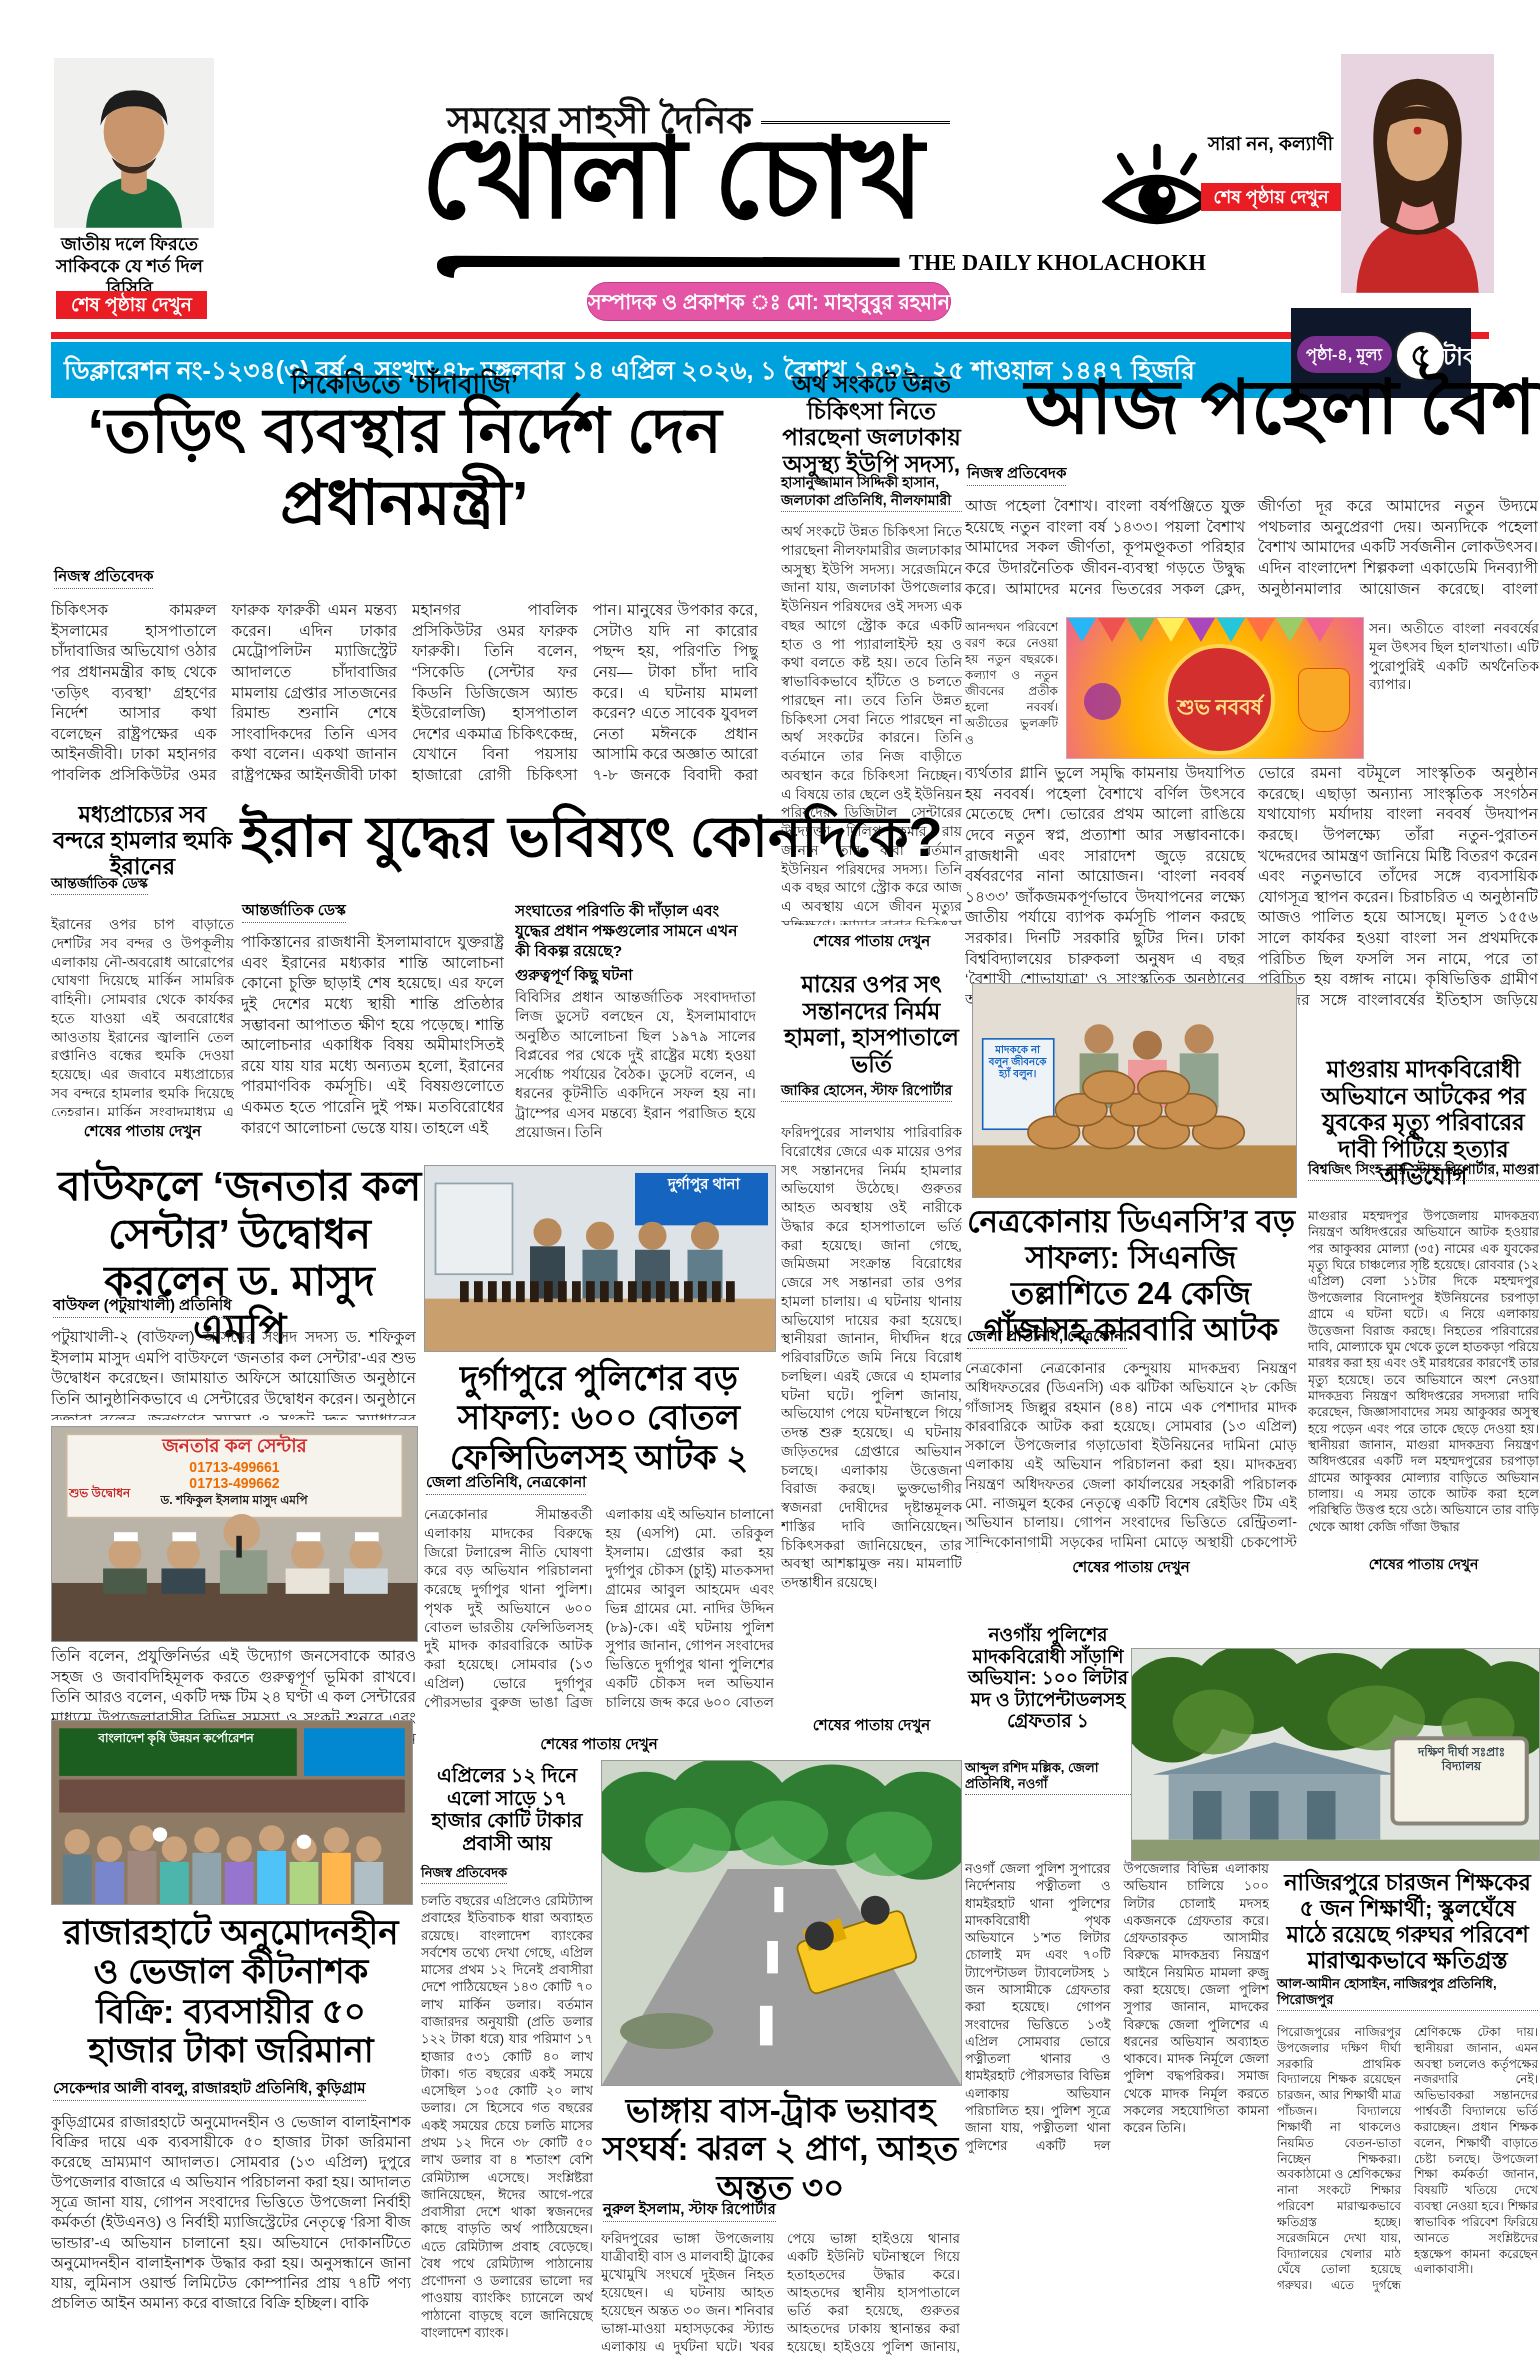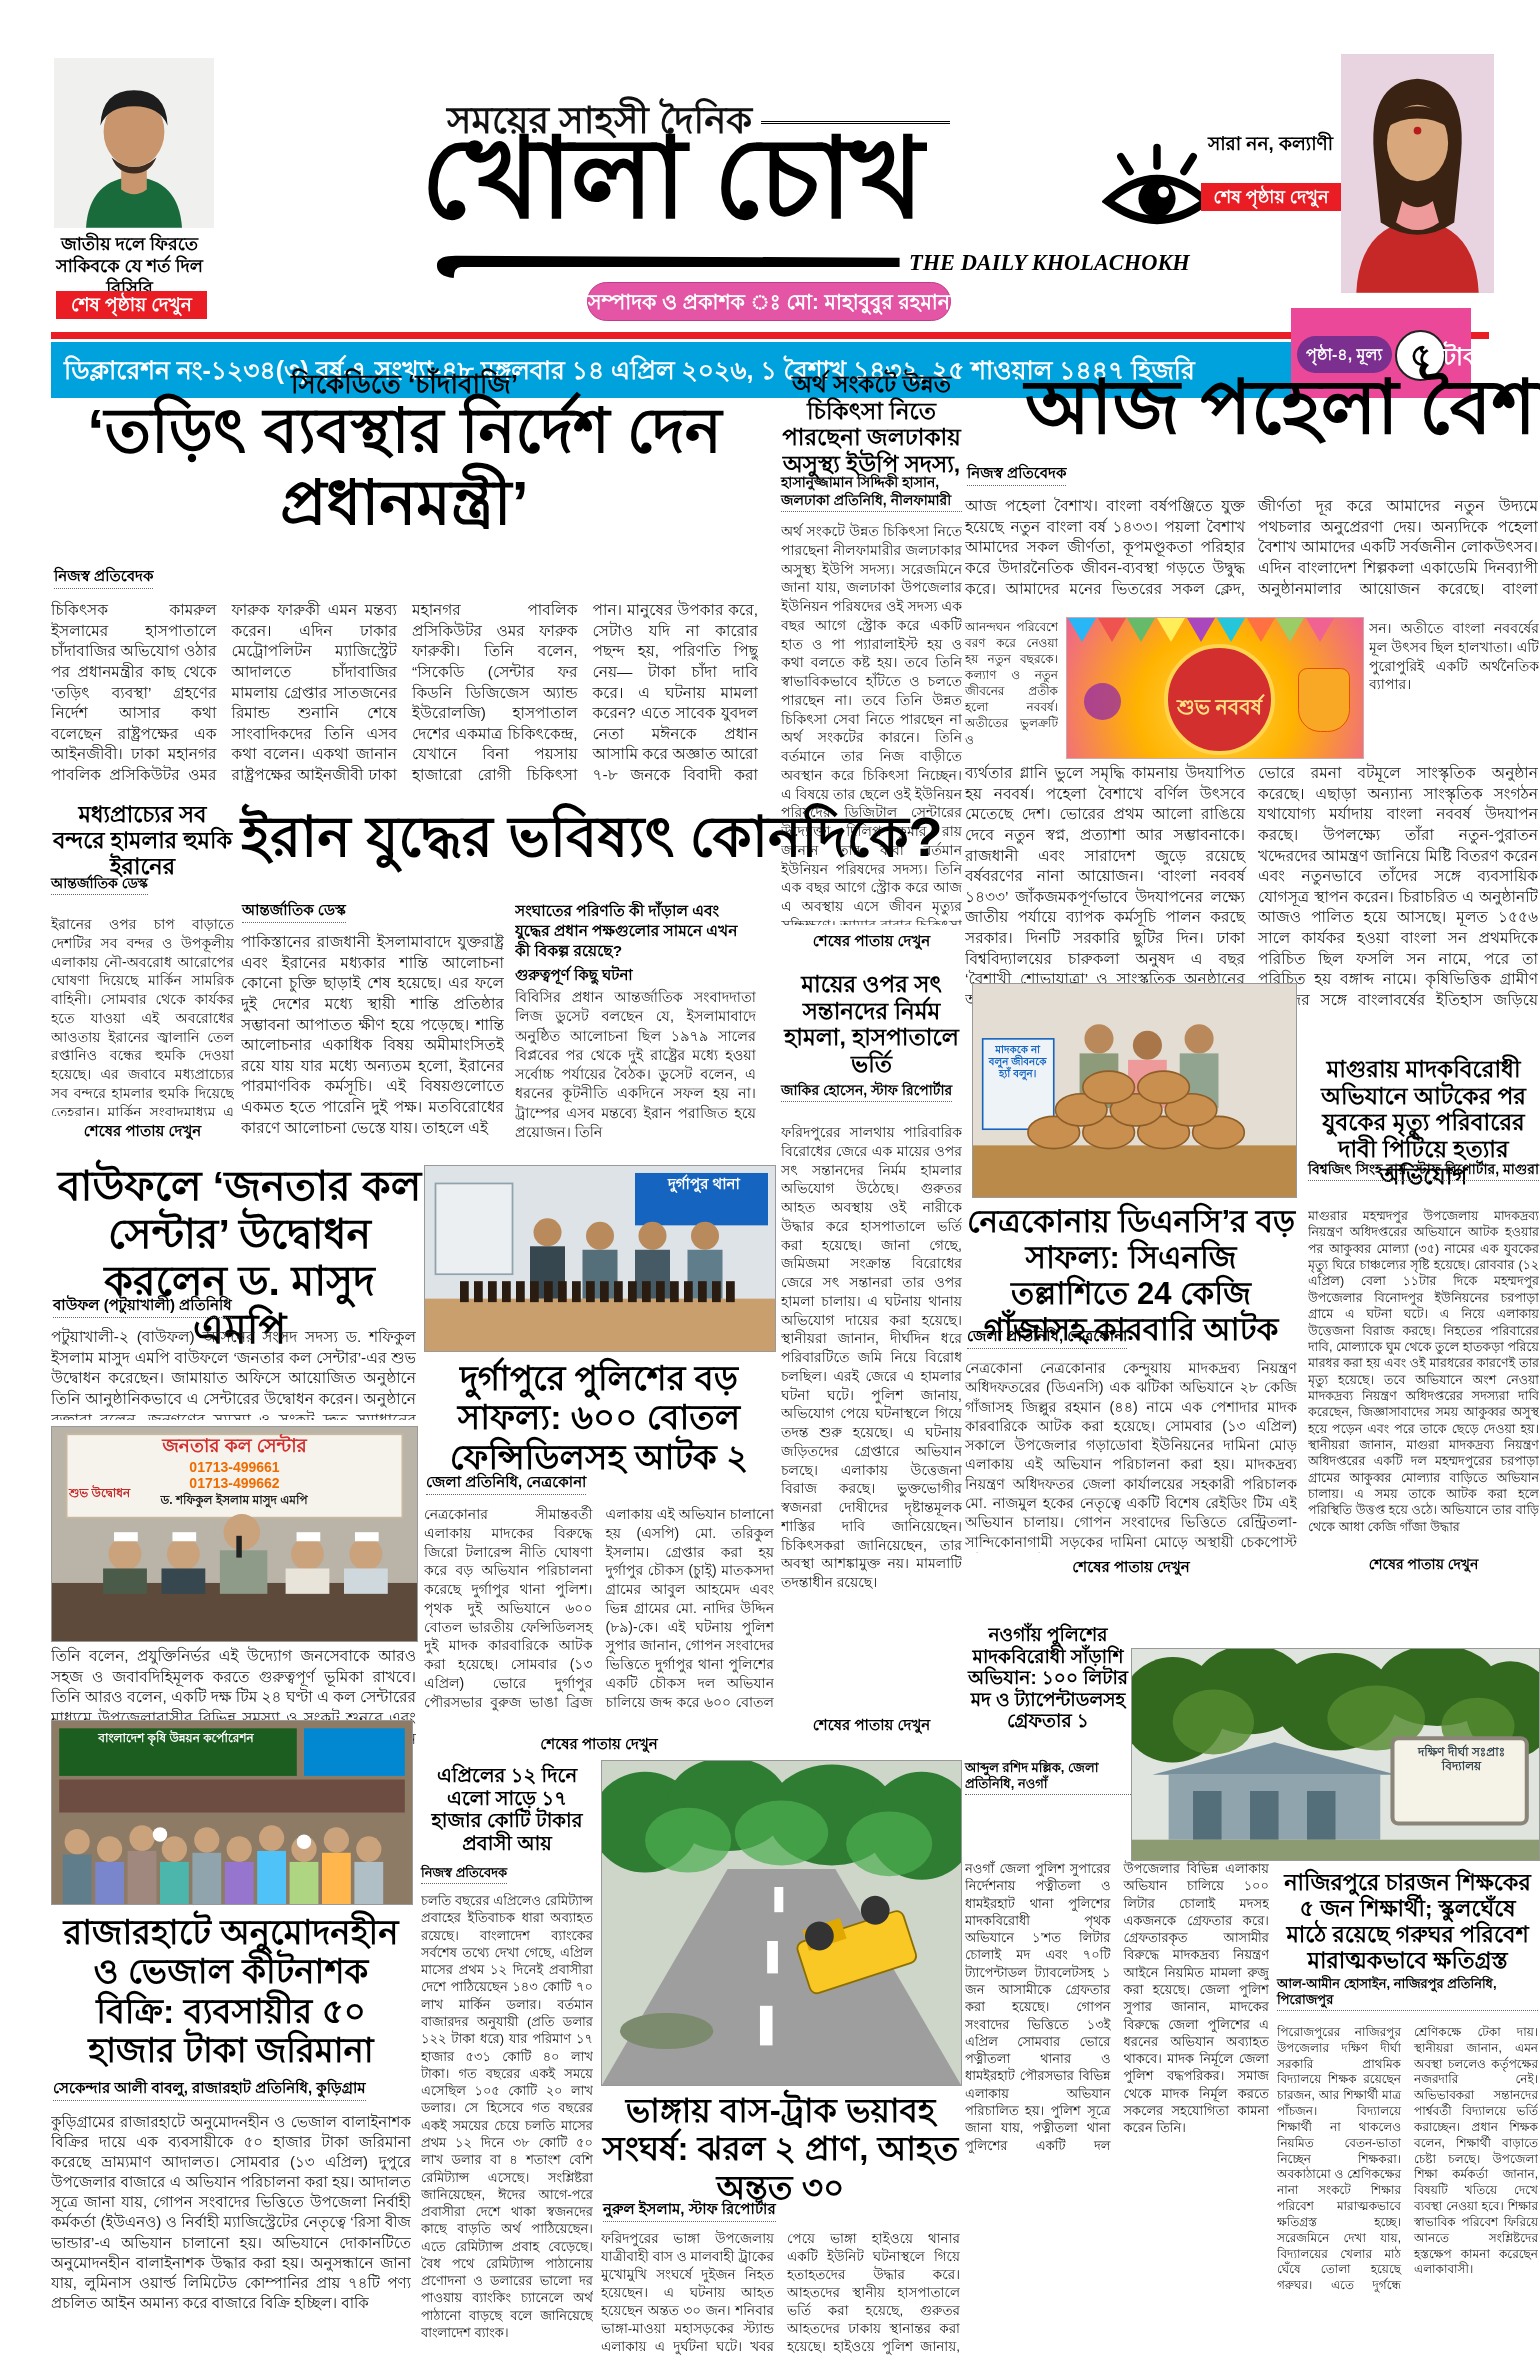--- a/index.html
+++ b/index.html
@@ -19,21 +19,21 @@
   .ph svg{display:block;width:100%;height:100%;}
   .phlabel{position:absolute;color:#fff;font-weight:bold;text-align:center;line-height:1.15;}
   .cap{font-weight:bold;text-align:center;color:#000;line-height:1.25;}
   .tagline{display:flex;align-items:center;gap:9.3px;font-weight:bold;}
   .tagline .tl-line{flex:1;border-top:3.7px double #000;height:0;}
   .logo{font-weight:bold;color:#000;letter-spacing:-1.9px;white-space:nowrap;}
   .entitle{font-family:"Liberation Serif","DejaVu Serif",serif;font-weight:bold;color:#000;}
   .pill{background:#e455a5;border:1.9px solid #c03a8c;border-radius:22.4px;color:#fff;
         font-weight:bold;text-align:center;}
   .bluebar{background:#00a2de;color:#fff;font-weight:bold;white-space:nowrap;overflow:hidden;}
-  .pricebox{background:#ec4899;}
+  .pricebox{background:#0f172a;}
   .ppill{position:absolute;background:#7b2f8e;border-radius:18.6px;color:#fff;font-weight:bold;
          text-align:center;}
   .pcircle{position:absolute;background:#fff;border:2.8px solid #222;border-radius:50%;
            color:#000;font-weight:bold;text-align:center;}
   .subhead{font-weight:bold;line-height:1.3;color:#000;}
   .flag{display:inline-block;width:0;height:0;border-left:14px solid transparent;
         border-right:14px solid transparent;margin:0 0.9px;}
 </style>
 </head>
 <body>
@@ -62,21 +62,21 @@
   </div>
   <svg class="a" style="left:1102px;top:140px;" width="110" height="104" viewBox="0 0 118 112">
     <path d="M6 66 Q59 18 112 66 Q59 106 6 66 Z" fill="none" stroke="#000" stroke-width="9"></path>
     <circle cx="59" cy="63" r="20" fill="#000"></circle>
       <circle cx="66" cy="56" r="6" fill="#fff"></circle>
     <path d="M30 34 L20 18 M59 28 L59 8 M88 34 L98 18" stroke="#000" stroke-width="8" stroke-linecap="round"></path>
   </svg>
   <svg class="a" style="left:431px;top:254px;" width="471" height="24" viewBox="0 0 505 26">
     <path d="M22 26 Q2 24 4 10 Q6 2 24 2 L505 4 L505 14 L30 14 Q22 14 22 26 Z" fill="#000"></path>
   </svg>
-  <div class="entitle a" style="left:909px;top:250px;font-size:22.4px;font-style:italic;"><span>THE DAILY KHOLACHOKH</span></div>
+  <div class="entitle a" style="left:909px;top:250px;font-size:22.4px;"><span>THE DAILY KHOLACHOKH</span></div>
   <div class="pill a" style="left:587px;top:282px;width:362px;height:37px;font-size:20.5px;line-height:37px;"><span>সম্পাদক ও প্রকাশক ঃ মো: মাহাবুবুর রহমান আহাদ</span></div>
 
   <div class="cap a" style="left:1203px;top:132px;width:135px;font-size:18.6px;"><span>সারা নন, কল্যাণী</span></div>
   <div class="rbtn a" style="left:1201px;top:183px;width:140px;height:28px;font-size:17.7px;line-height:28px;"><span>শেষ পৃষ্ঠায় দেখুন</span></div>
   <div class="ph" style="left:1341px;top:54px;width:153px;height:239px;border:none;">
     <svg viewBox="0 0 100 156">
         <rect width="100" height="156" fill="#e8d4e0"></rect>
         <path d="M10 156 Q12 112 50 108 Q88 112 90 156 Z" fill="#c62828"></path>
         <path d="M22 70 Q16 18 50 16 Q84 18 78 70 L74 110 Q50 126 26 110 Z" fill="#3b2314"></path>
         <ellipse cx="50" cy="58" rx="20" ry="25" fill="#d8a87c"></ellipse>

